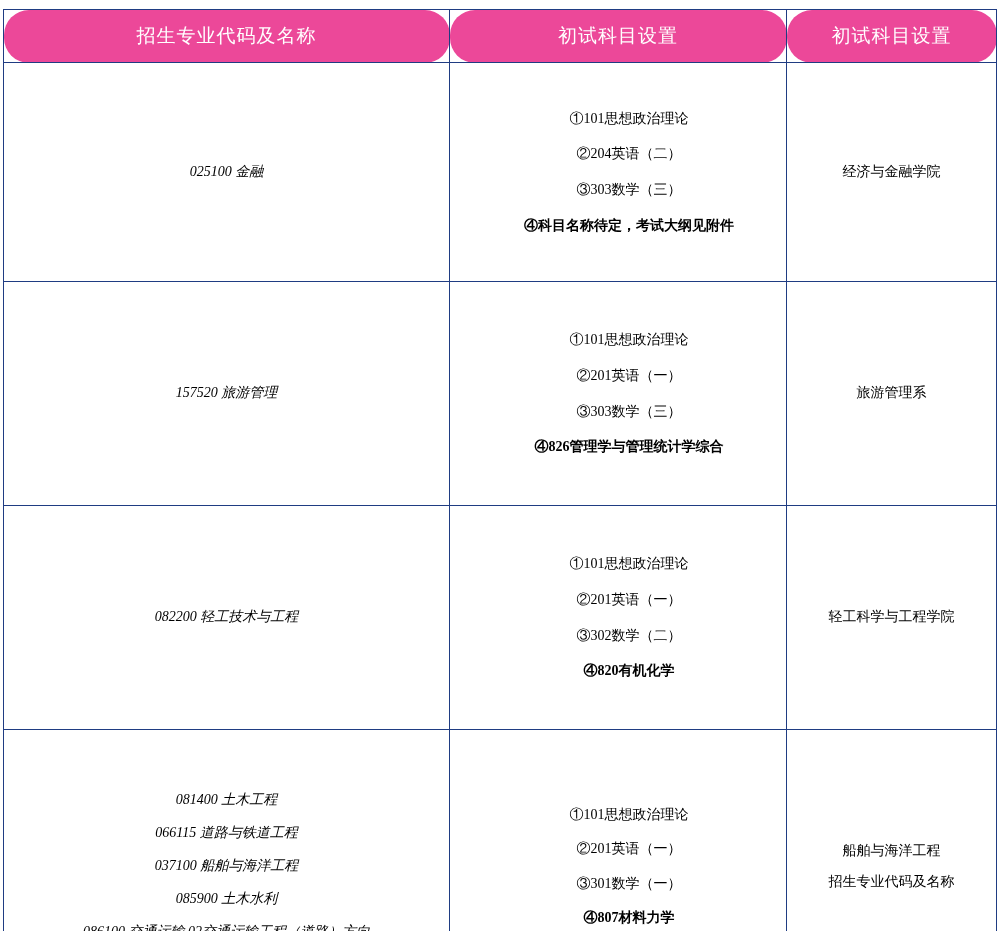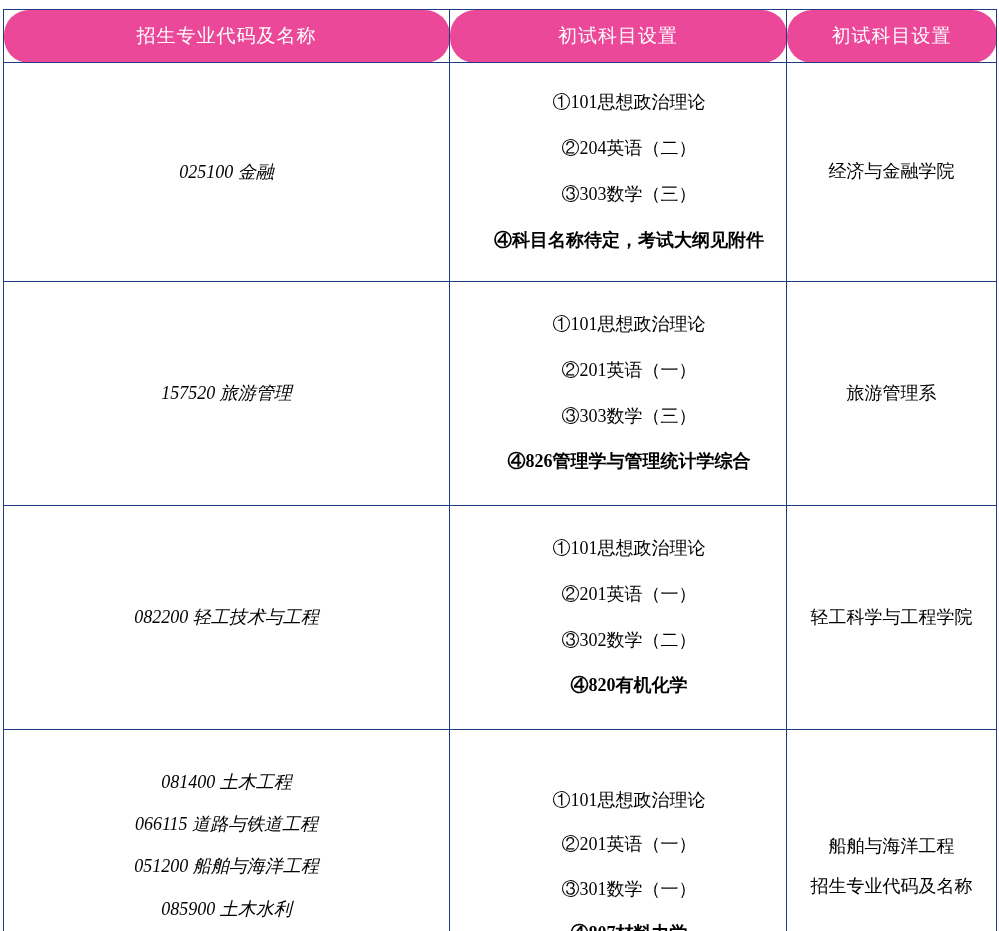--- a/index.html
+++ b/index.html
@@ -39,21 +39,21 @@
     background: #ec4899;
     color: #ffffff;
     font-size: 19px;
     font-weight: normal;
     height: 50px;
     letter-spacing: 1px;
     font-family: "Liberation Serif", "DejaVu Serif", serif;
     border-radius: 25px;
   }
   tbody td {
-    font-size: 18px;
+    font-size: 14px;
     padding: 6px 0;
   }
   td.major-cell {
     padding: 10px 4px;
     font-style: italic;
   }
   td.major-cell .major-line {
     line-height: 2.05;
     white-space: nowrap;
   }
@@ -139,21 +139,21 @@
         </td>
         <td class="dept-cell">
           <div class="dept-line">轻工科学与工程学院</div>
         </td>
       </tr>
 
       <tr class="row-4">
         <td class="major-cell">
           <div class="major-line">081400  土木工程</div>
           <div class="major-line">066115  道路与铁道工程</div>
-          <div class="major-line">051200  船舶与海洋工程</div>
+          <div class="major-line">037100  船舶与海洋工程</div>
           <div class="major-line">085900  土木水利</div>
           <div class="major-line">086100  交通运输 02交通运输工程（道路）方向</div>
         </td>
         <td class="subjects-cell">
           <div class="subj-line">①101思想政治理论</div>
           <div class="subj-line">②201英语（一）</div>
           <div class="subj-line">③301数学（一）</div>
           <div class="subj-line bold">④807材料力学</div>
         </td>
         <td class="dept-cell">

